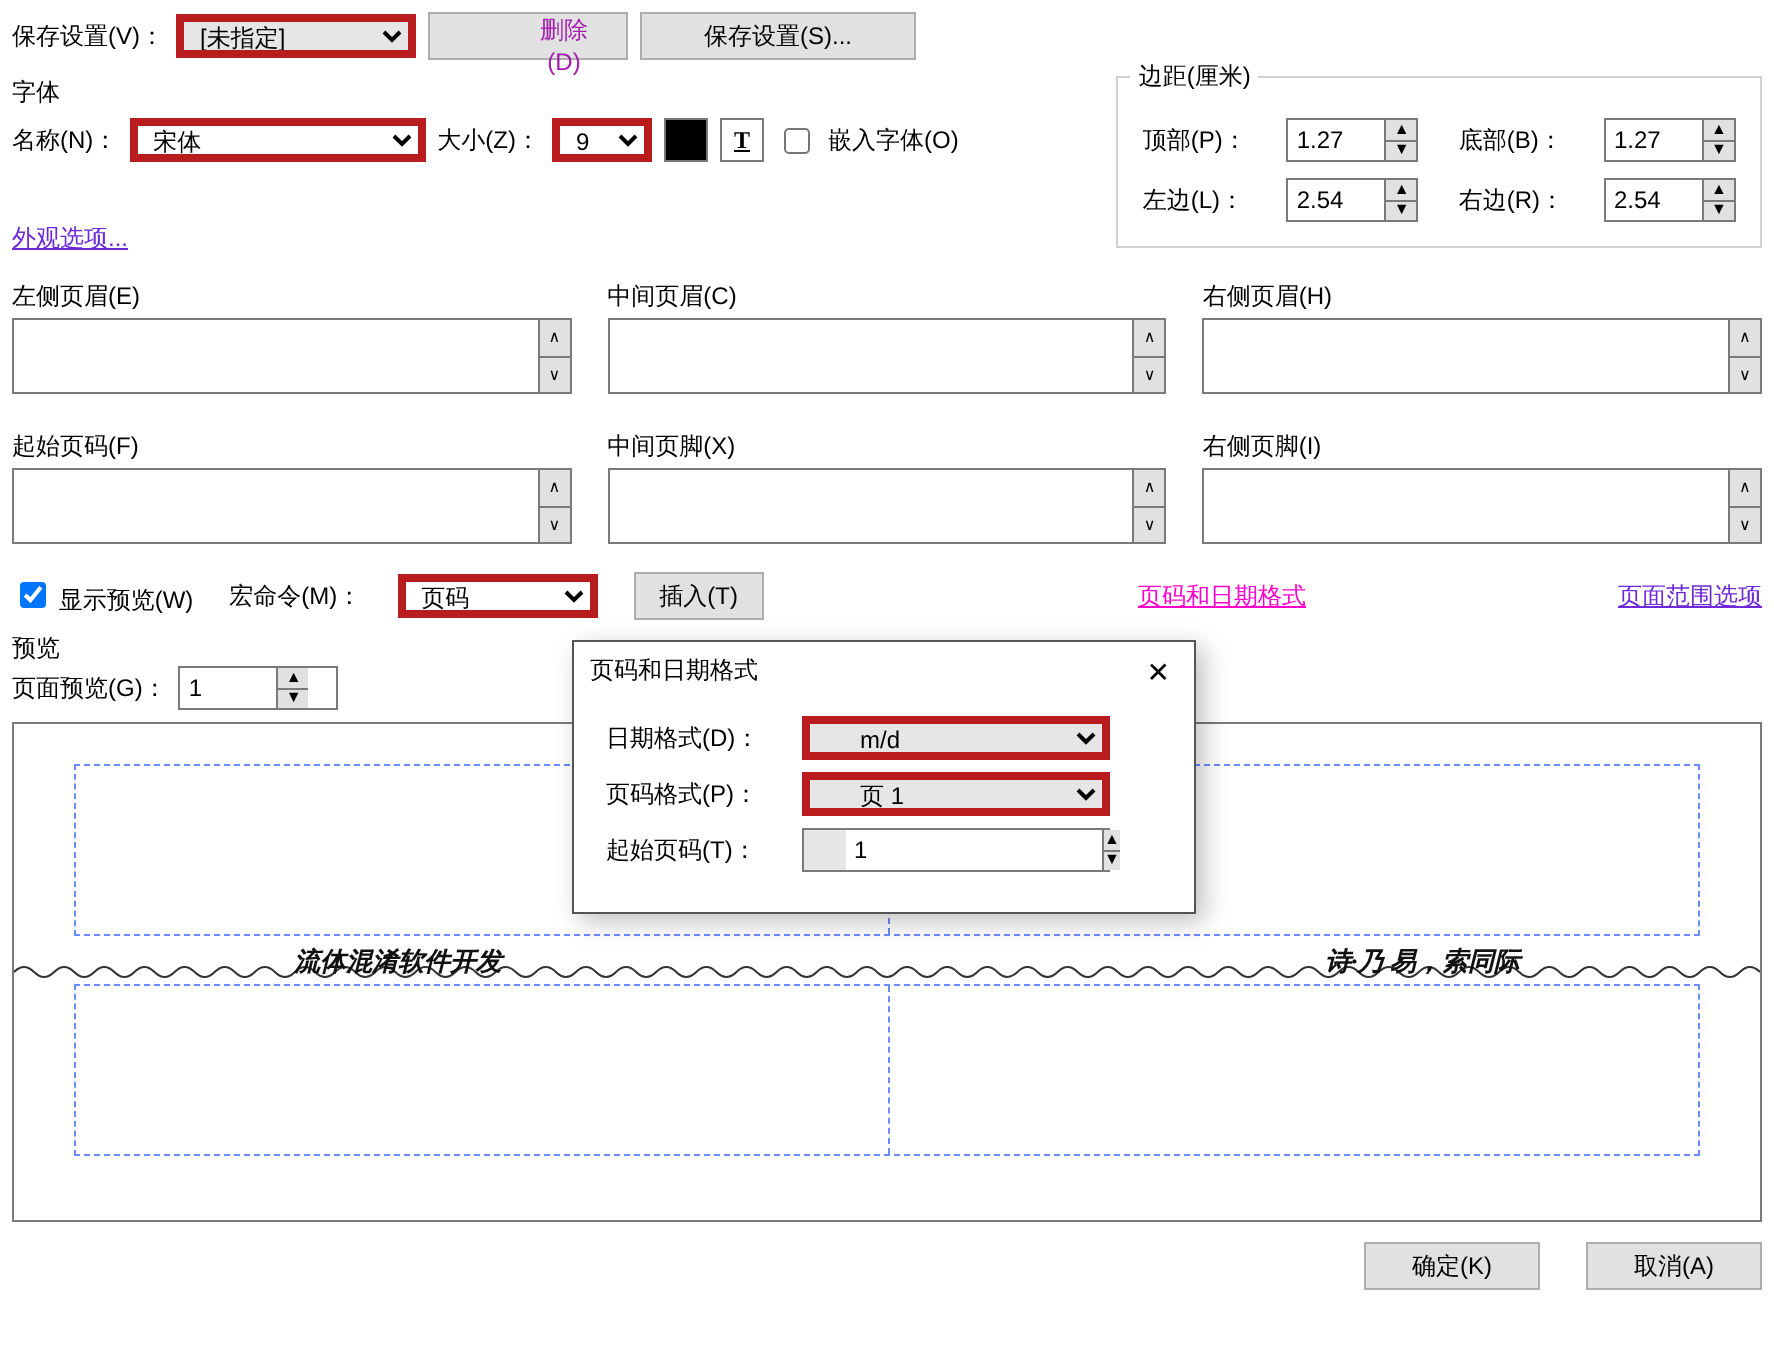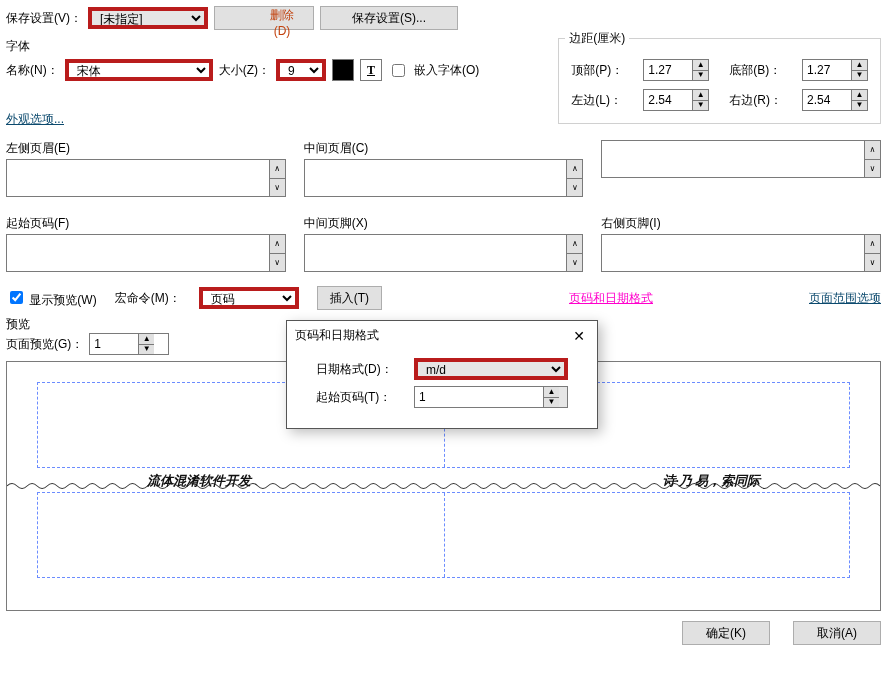--- a/index.html
+++ b/index.html
@@ -1,22 +1,22 @@
 <!DOCTYPE html>
 <html><head>
 <meta charset="utf-8">
 <style>
 * { box-sizing: border-box; font-family: "Microsoft YaHei", sans-serif; font-size: 12px; }
 body { margin: 0; padding: 6px; background: #fff; width: 887px; }
 .row { display: flex; align-items: center; gap: 6px; margin-bottom: 4px; }
 label { white-space: nowrap; }
 select, input[type="text"] { border: 4px solid #b91c1c; height: 22px; padding: 0 4px; background: #fff; }
 button { height: 24px; border: 1px solid #adadad; background: #e1e1e1; padding: 0 12px; cursor: pointer; }
-button:disabled { color: #c2410c; padding-left: 48px; }
-.link { color: #0c4a6e; text-decoration: underline; cursor: pointer; }
+button:disabled { color: #a21caf; padding-left: 48px; }
+.link { color: #6d28d9; text-decoration: underline; cursor: pointer; }
 .link.pink { color: #ff00cc; }
 .spinner { display: inline-flex; align-items: stretch; height: 22px; border: 1px solid #7a7a7a; }
 .spinner input { border: none; width: 48px; padding: 0 4px; }
 .spinner .sp-btns { display: flex; flex-direction: column; width: 16px; border-left: 1px solid #7a7a7a; }
 .spinner .sp-btn { flex: 1; background: #e1e1e1; display: flex; align-items: center; justify-content: center; font-size: 8px; cursor: pointer; line-height: 1; }
 .spinner .sp-btn:first-child { border-bottom: 1px solid #7a7a7a; }
 textarea { resize: none; border: 1px solid #7a7a7a; }
 .ta-wrap { display: flex; }
 .ta-wrap textarea { flex: 1; height: 38px; }
 .ta-wrap .sp-btns { display: flex; flex-direction: column; width: 16px; border: 1px solid #7a7a7a; border-left: none; }
@@ -36,23 +36,23 @@
 .bottom-btns button { width: 88px; }
 .color-swatch { width: 22px; height: 22px; background: #000; border: 1px solid #7a7a7a; }
 .underline-T { width: 22px; height: 22px; border: 1px solid #7a7a7a; display: flex; align-items: center; justify-content: center; }
 .underline-T span { text-decoration: underline; font-weight: bold; font-family: serif; }
 
 
 .dialog { position: absolute; left: 286px; top: 320px; width: 312px; background: #fff; border: 1px solid #555; box-shadow: 4px 4px 12px rgba(0,0,0,0.25); z-index: 100; }
 .dialog .titlebar { display: flex; justify-content: space-between; align-items: center; padding: 6px 8px; }
 .dialog .titlebar .close { font-family: sans-serif; font-size: 14px; cursor: pointer; padding: 0 4px; }
 .dialog .body { padding: 8px 16px 14px; }
-.dialog .body .frow { display: flex; align-items: center; margin-bottom: 6px; gap: 6px; justify-content: center; }
+.dialog .body .frow { display: flex; align-items: center; margin-bottom: 6px; gap: 6px; }
 .dialog .body .frow label { width: 92px; }
-.dialog .body select, .dialog .body .spinner { width: 154px; background: #e6e6e6; }
+.dialog .body select, .dialog .body .spinner { width: 154px; background: #e6e6e6; padding-left: 21px; }
 .dialog .body .spinner input { width: 128px; background: #fff; }
 .dialog .dbtns { display: flex; justify-content: center; gap: 20px; margin-top: 20px; }
 .dialog .dbtns button { width: 88px; }
 .dialog .dbtns button.primary { border-color: #0078d7; }
 .top-area { display: flex; align-items: flex-start; margin-top: 8px; }
 .font-sect { flex: 1; }
 .margin-sect { border: 1px solid #d0d0d0; padding: 20px 12px 12px; position: relative; }
 .margin-sect .leg { position: absolute; top: -9px; left: 6px; background: #fff; padding: 0 4px; }
 .margin-grid { display: grid; grid-template-columns: auto auto auto auto; gap: 8px 20px; align-items: center; }
 </style>
@@ -146,20 +146,21 @@
       <label>中间页眉(C)</label>
     <div class="ta-wrap">
         <textarea style=""></textarea>
         <div class="sp-btns">
           <div class="sp-btn">∧</div>
           <div class="sp-btn">∨</div>
         </div>
       </div>
     </div>
   <div class="col">
+      <label>右侧页眉(H)</label>
     <div class="ta-wrap">
         <textarea style=""></textarea>
         <div class="sp-btns">
           <div class="sp-btn">∧</div>
           <div class="sp-btn">∨</div>
         </div>
       </div>
     </div>
   <div class="col">
       <label>起始页码(F)</label>
@@ -242,20 +243,24 @@
   <div class="titlebar">
     <span>页码和日期格式</span>
     <span class="close">✕</span>
   </div>
   <div class="body">
     <div class="frow">
       <label>日期格式(D)：</label>
       <select><option>m/d</option></select>
     </div>
     <div class="frow">
+      <label>页码格式(P)：</label>
+      <select><option>页 1</option></select>
+    </div>
+    <div class="frow">
       <label>起始页码(T)：</label>
       <div class="spinner">
           <input style="background: rgb(255, 255, 255);" value="1">
           <div class="sp-btns">
             <div class="sp-btn">▲</div>
             <div class="sp-btn">▼</div>
           </div>
         </div>
     </div>
   </div>

